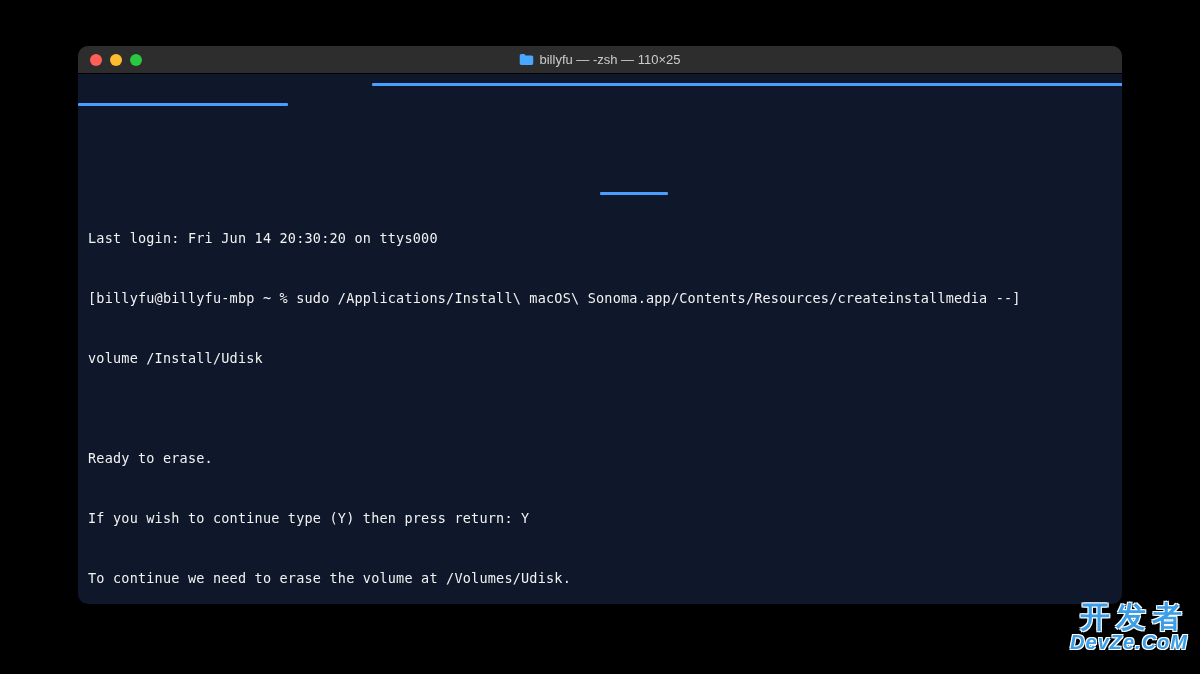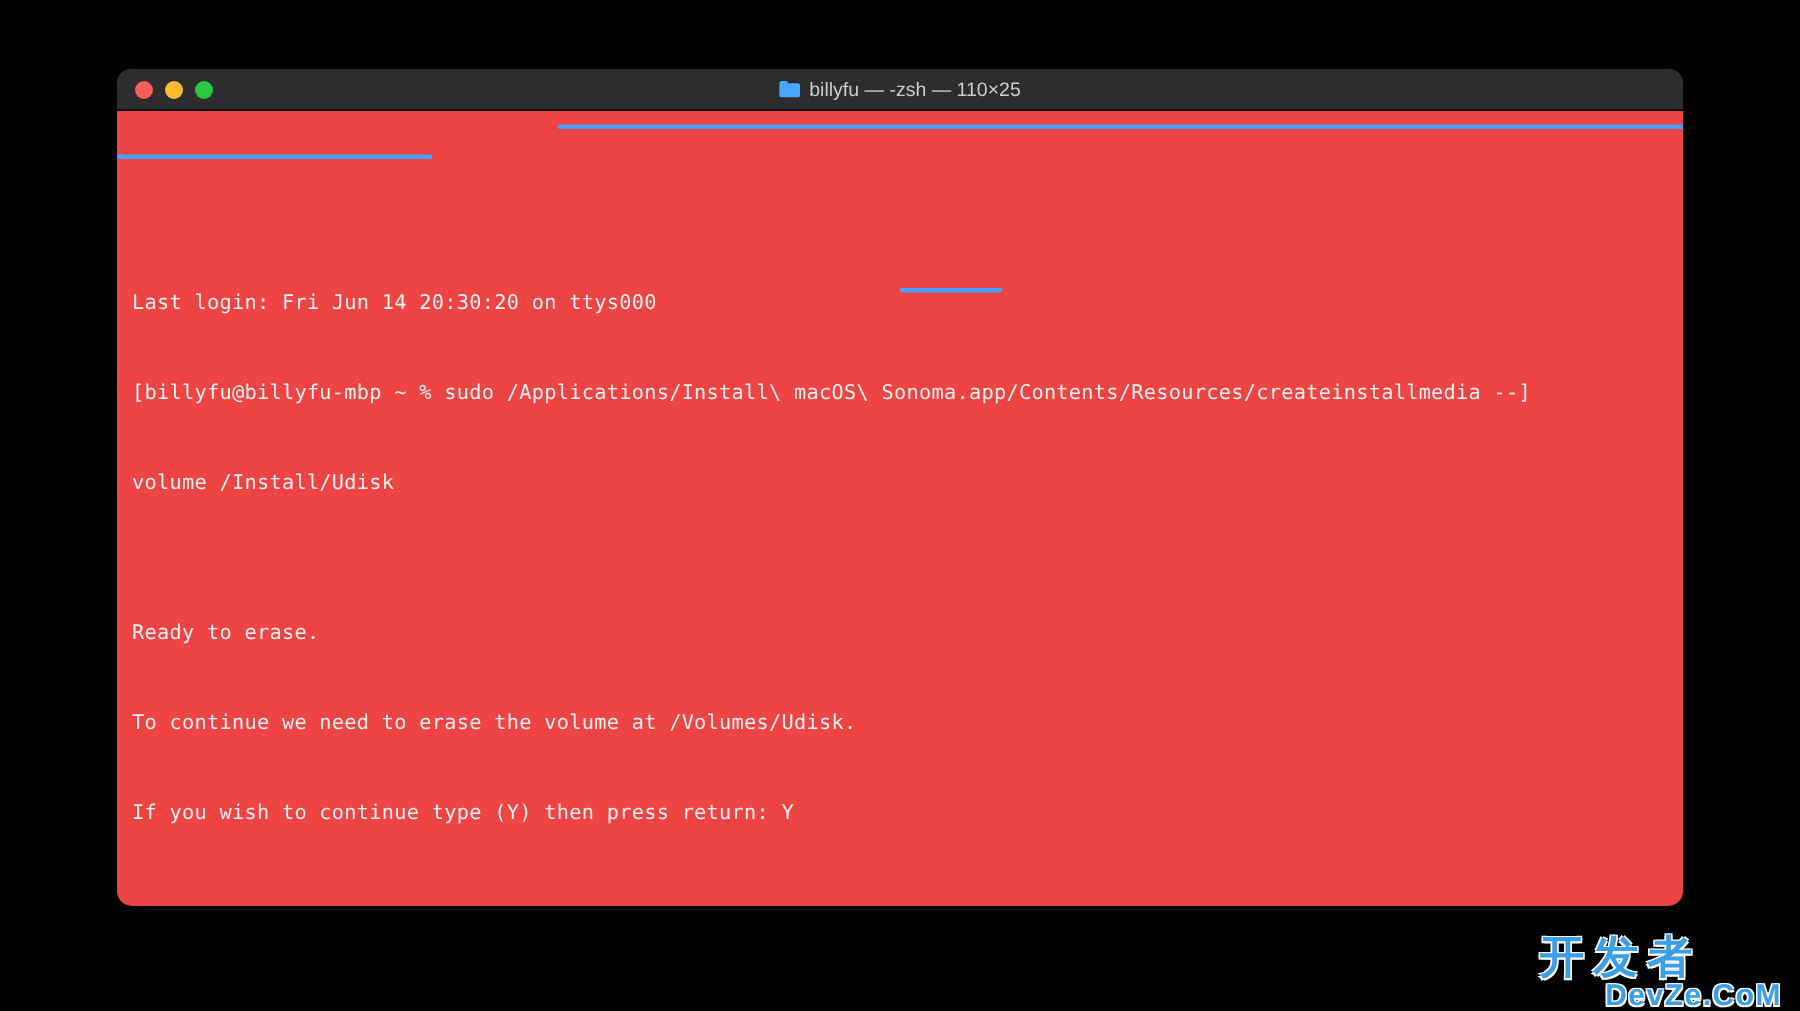--- a/index.html
+++ b/index.html
@@ -16,21 +16,21 @@
       font-family: "SF Mono", "Menlo", "Monaco", monospace;
       position: relative;
     }
 
     .terminal-window {
       position: absolute;
       top: 46px;
       left: 78px;
       width: 1044px;
       height: 558px;
-      background: #ef4444;
+      background: #0f172a;
       border-radius: 10px;
       box-shadow: 0 10px 40px rgba(0,0,0,0.8);
       overflow: hidden;
     }
 
     .titlebar {
       height: 28px;
       background: #2d2d2d;
       display: flex;
       align-items: center;
@@ -69,27 +69,28 @@
     }
 
     .folder-icon {
       width: 14px;
       height: 11px;
       position: relative;
     }
     .folder-icon svg { display: block; }
 
     .terminal-body {
-      padding: 18px 10px;
+      padding: 6px 10px;
       color: #f2f2f2;
       font-size: 13.5px;
       line-height: 20px;
       white-space: pre;
       letter-spacing: 0.2px;
       height: calc(100% - 28px);
+      margin-top: 48px;
     }
 
     .line {
       white-space: pre;
       position: relative;
     }
 
     .underline-annot {
       position: absolute;
       height: 3px;
@@ -111,39 +112,41 @@
 
     .u3 {
       top: 146px;
       left: 522px;
       width: 68px;
     }
 
     .watermark {
       position: absolute;
       right: 12px;
-      bottom: 0;
+      bottom: 22px;
+      text-align: right;
       font-family: "Arial", sans-serif;
       line-height: 1;
     }
 
     .watermark .cn {
       font-size: 30px;
       font-weight: 700;
       color: #3b9fe8;
       text-shadow: 1px 1px 0 #fff, -1px -1px 0 #fff, 1px -1px 0 #fff, -1px 1px 0 #fff, 2px 2px 2px rgba(0,0,0,0.5);
       letter-spacing: 6px;
       font-family: "Arial Black", sans-serif;
     }
     .watermark .en {
       font-size: 20px;
       font-weight: 700;
       color: #3b9fe8;
       text-shadow: 1px 1px 0 #fff, -1px -1px 0 #fff, 1px -1px 0 #fff, -1px 1px 0 #fff, 2px 2px 2px rgba(0,0,0,0.5);
       letter-spacing: 1px;
+      font-style: italic;
       margin-left: 44px;
     }
   </style>
 </head>
 <body>
 
 <div class="terminal-window">
   <div class="titlebar">
     <div class="traffic-lights">
       <div class="light red"></div>
@@ -162,22 +165,22 @@
 
   <div class="terminal-body">
     <div class="underline-annot u1"></div>
     <div class="underline-annot u2"></div>
     <div class="underline-annot u3"></div>
     <div class="line">Last login: Fri Jun 14 20:30:20 on ttys000</div>
     <div class="line">[billyfu@billyfu-mbp ~ % sudo /Applications/Install\ macOS\ Sonoma.app/Contents/Resources/createinstallmedia --]</div>
     <div class="line">volume /Install/Udisk</div>
     <div class="line"></div>
     <div class="line">Ready to erase.</div>
+    <div class="line">If you wish to continue type (Y) then press return: Y</div>
     <div class="line">To continue we need to erase the volume at /Volumes/Udisk.</div>
-    <div class="line">If you wish to continue type (Y) then press return: Y</div>
     
     
     
     
     
     
     
   </div>
 </div>
 

